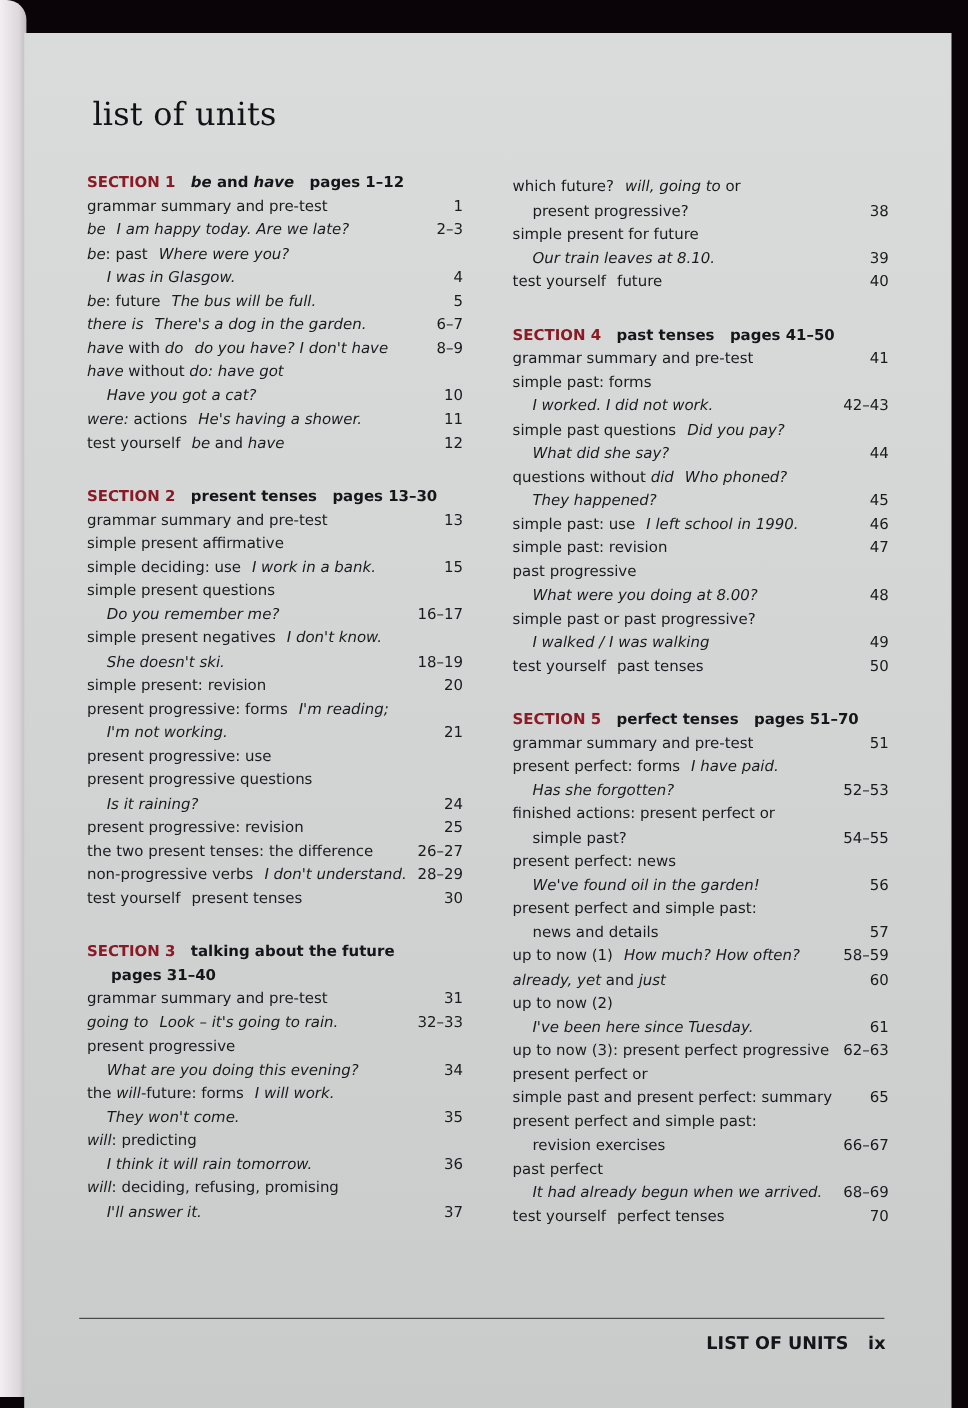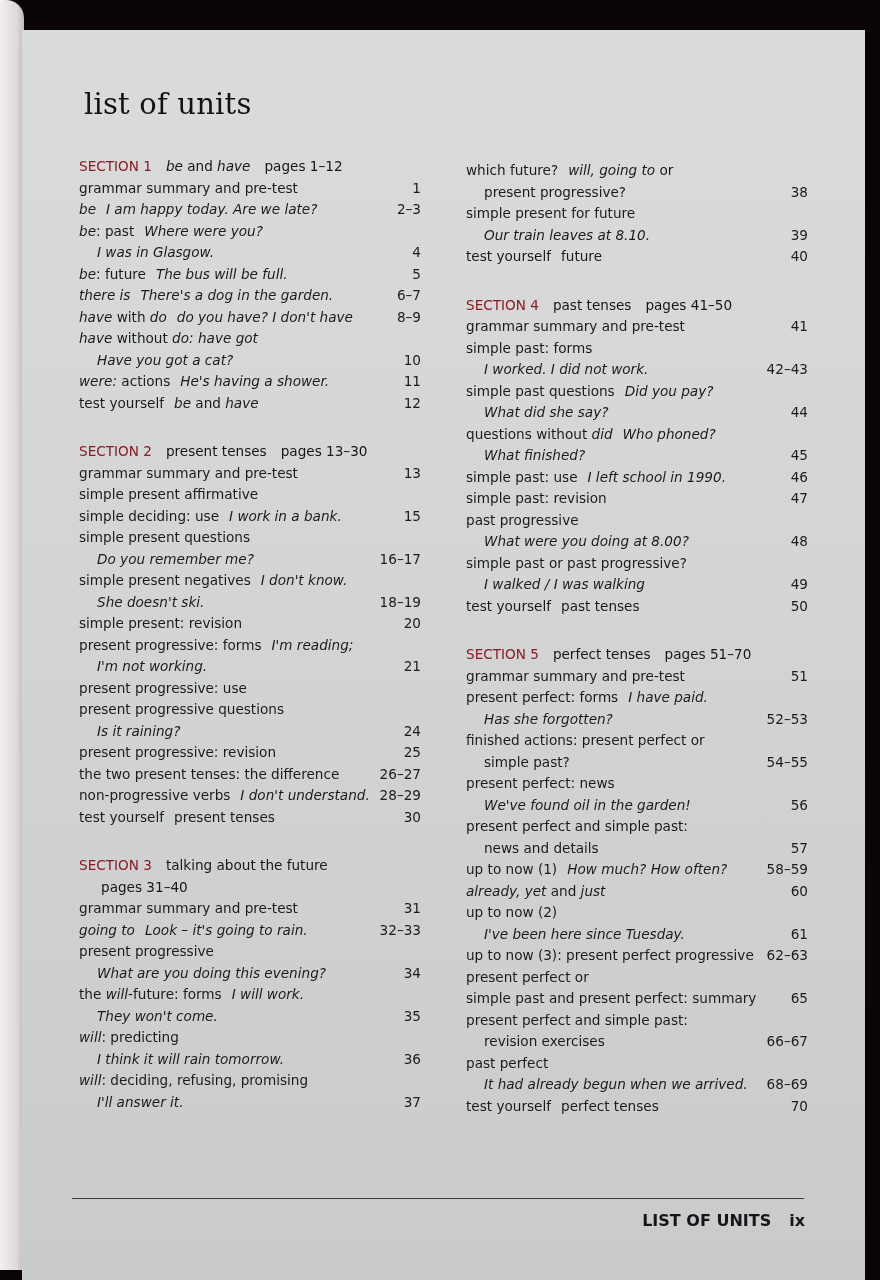--- a/index.html
+++ b/index.html
@@ -22,21 +22,21 @@
   .page-title {
     position: absolute; left: 62px; top: 38px;
     font-family: "DejaVu Serif", serif; font-size: 29px; font-weight: normal;
     letter-spacing: 0.2px; color: #121216;
   }
   .col { position: absolute; width: 342px; }
   .col-left { left: 57px; top: 126px; }
   .col-right { left: 444px; top: 130px; }
   .section { margin-bottom: 27px; }
   .section-head {
-    font-size: 13.6px; font-weight: normal; line-height: 21.5px; color: #16161a;
+    font-size: 13.6px; font-weight: bold; line-height: 21.5px; color: #16161a;
   }
   .section-head .sec-num { color: #8a1a25; margin-right: 14px; }
   .section-head .sec-pages { margin-left: 14px; }
   .section-head .sec-cont { display: block; padding-left: 22px; }
   .row {
     position: relative; font-size: 13.6px; line-height: 21.5px;
     padding-right: 46px; white-space: nowrap;
   }
   .row .pg { position: absolute; right: 0; top: 0; text-align: right; }
   .row.indent { padding-left: 18px; }
@@ -118,21 +118,21 @@
         <div class="row"><span>test yourself</span><span class="gap">future</span><span class="pg">40</span></div>
       </div>
       <div class="section">
         <div class="section-head"><span class="sec-num">SECTION 4</span><span>past tenses</span><span class="sec-pages">pages 41–50</span></div>
         <div class="row"><span>grammar summary and pre-test</span><span class="pg">41</span></div>
         <div class="row"><span>simple past: forms</span></div>
         <div class="row indent"><span class="it">I worked. I did not work.</span><span class="pg">42–43</span></div>
         <div class="row"><span>simple past questions</span><span class="it gap">Did you pay?</span></div>
         <div class="row indent"><span class="it">What did she say?</span><span class="pg">44</span></div>
         <div class="row"><span>questions without </span><span class="it">did</span><span class="it gap">Who phoned?</span></div>
-        <div class="row indent"><span class="it">What finished?</span><span class="pg">45</span></div>
+        <div class="row indent"><span class="it">They happened?</span><span class="pg">45</span></div>
         <div class="row"><span>simple past: use</span><span class="it gap">I left school in 1990.</span><span class="pg">46</span></div>
         <div class="row"><span>simple past: revision</span><span class="pg">47</span></div>
         <div class="row"><span>past progressive</span></div>
         <div class="row indent"><span class="it">What were you doing at 8.00?</span><span class="pg">48</span></div>
         <div class="row"><span>simple past or past progressive?</span></div>
         <div class="row indent"><span class="it">I walked / I was walking</span><span class="pg">49</span></div>
         <div class="row"><span>test yourself</span><span class="gap">past tenses</span><span class="pg">50</span></div>
       </div>
       <div class="section">
         <div class="section-head"><span class="sec-num">SECTION 5</span><span>perfect tenses</span><span class="sec-pages">pages 51–70</span></div>

